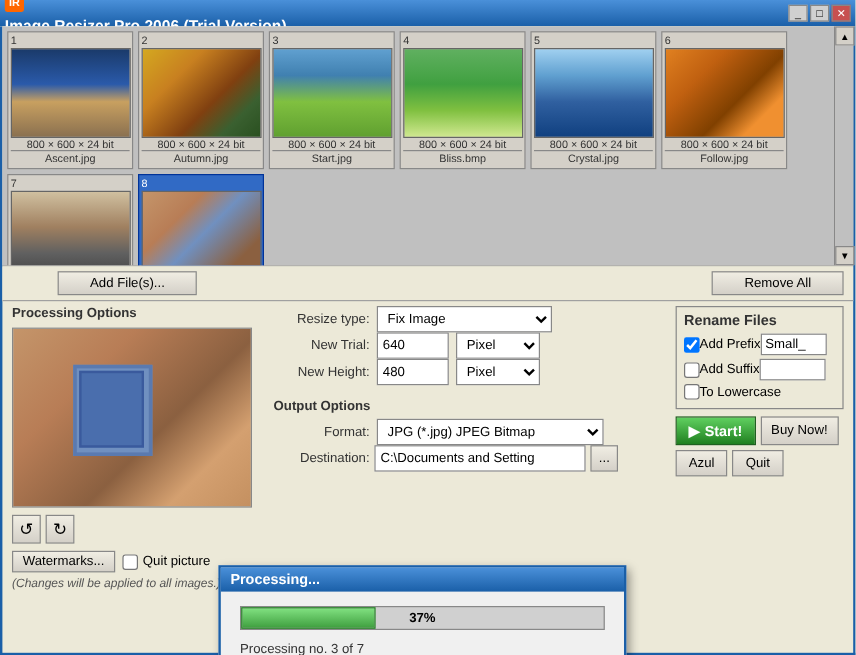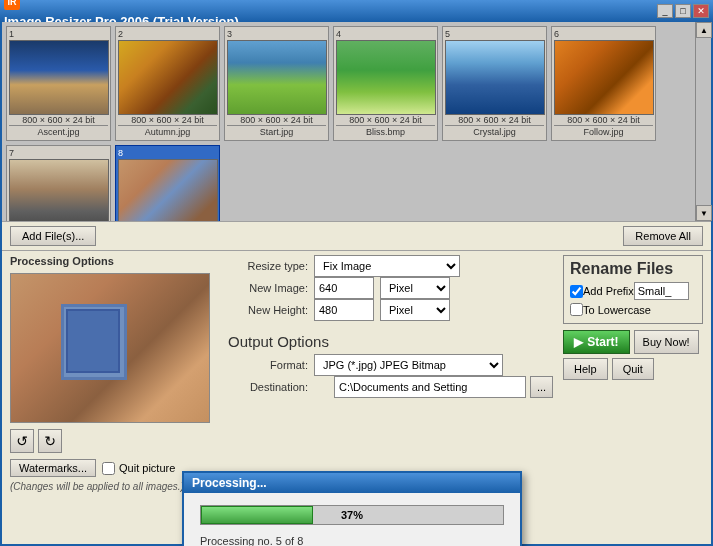--- a/index.html
+++ b/index.html
@@ -163,23 +163,24 @@
       display: flex;
       align-items: center;
       padding: 4px 8px;
       gap: 8px;
       background: #ece9d8;
       border-bottom: 1px solid #a0a0a0;
     }
     .toolbar-btn {
       background: linear-gradient(to bottom, #f0ede3, #d4d0c8);
       border: 1px solid #888;
-      padding: 3px 11px;
-      cursor: pointer;
-      font-size: 11px;
+      padding: 3px 26px;
+      cursor: pointer;
+      font-size: 11px;
+      margin-left: 38px;
     }
 
     
     .content-area {
       display: flex;
       flex: 1;
       padding: 4px 8px;
       gap: 8px;
     }
 
@@ -298,43 +299,42 @@
     }
     .option-input {
       background: white;
       border: 1px solid #888;
       padding: 2px 4px;
       font-size: 11px;
       height: 22px;
       width: 60px;
     }
     .output-options-label {
-      font-size: 15px;
-      font-weight: normal;
+      font-size: 11px;
+      font-weight: bold;
       color: #333;
       margin-top: 4px;
     }
     .format-row {
       display: flex;
       align-items: center;
       gap: 6px;
     }
     .dest-row {
       display: flex;
       align-items: center;
       gap: 4px;
     }
     .dest-input {
       background: white;
       border: 1px solid #888;
       padding: 2px 4px;
       font-size: 11px;
       height: 22px;
-      width: 192px;
-      margin-left: 22px;
+      width: 176px;
     }
     .browse-btn {
       background: linear-gradient(to bottom, #f0ede3, #d4d0c8);
       border: 1px solid #888;
       padding: 2px 6px;
       cursor: pointer;
       font-size: 11px;
       height: 22px;
     }
 
@@ -344,21 +344,21 @@
       display: flex;
       flex-direction: column;
       gap: 6px;
     }
     .rename-group {
       border: 1px solid #888;
       padding: 4px 6px;
       background: #ece9d8;
     }
     .rename-title {
-      font-size: 16px;
+      font-size: 12px;
       font-weight: bold;
       color: #333;
       margin-bottom: 4px;
     }
     .rename-row {
       display: flex;
       align-items: center;
       gap: 0;
       margin-bottom: 3px;
     }
@@ -602,21 +602,21 @@
         <div class="option-row">
           <span class="option-label">Resize type:</span>
           <select class="option-select" style="width:146px;">
             <option>Fix Image</option>
             <option>Fit Width</option>
             <option>Fit Height</option>
             <option>Fit Both</option>
           </select>
         </div>
         <div class="option-row">
-          <span class="option-label">New Image:</span>
+          <span class="option-label">New Trial:</span>
           <input class="option-input" type="text" value="640" style="">
           <select class="option-select" style="width:70px;">
             <option>Pixel</option>
             <option>Percent</option>
           </select>
         </div>
         <div class="option-row">
           <span class="option-label">New Height:</span>
           <input class="option-input" type="text" value="480" style="">
           <select class="option-select" style="width:70px;">
@@ -647,42 +647,47 @@
     <div class="right-panel">
       <div class="rename-group">
         <div class="rename-title">Rename Files</div>
         <div class="rename-row">
           <input type="checkbox" checked="" style="">
           <label>Add Prefix</label>
           <input class="rename-input" type="text" value="Small_" style="">
         </div>
         <div class="rename-row">
           <input type="checkbox" style="">
+          <label>Add Suffix</label>
+          <input class="rename-input" type="text" value="" style="">
+        </div>
+        <div class="rename-row">
+          <input type="checkbox" style="">
           <label>To Lowercase</label>
         </div>
       </div>
 
       <div class="action-btns">
         <div style="display:flex;gap:4px;">
           <button class="start-btn">
             <span class="start-icon">▶</span>
             <span>Start!</span>
           </button>
           <button class="buynow-btn">Buy Now!</button>
         </div>
         <div class="bottom-action-row">
-          <button class="help-btn">Help</button>
+          <button class="help-btn">Azul</button>
           <button class="quit-btn">Quit</button>
         </div>
       </div>
     </div>
 
     <div class="processing-overlay">
       <div class="processing-title">Processing...</div>
       <div class="progress-bar-container">
         <div class="progress-bar-fill" style="width:37%;"></div>
         <span class="progress-text">37%</span>
       </div>
-      <div class="processing-info">Processing no. 5 of 8</div>
+      <div class="processing-info">Processing no. 3 of 7</div>
     </div>
 
   </div>
 </div>
 
 </body></html>

